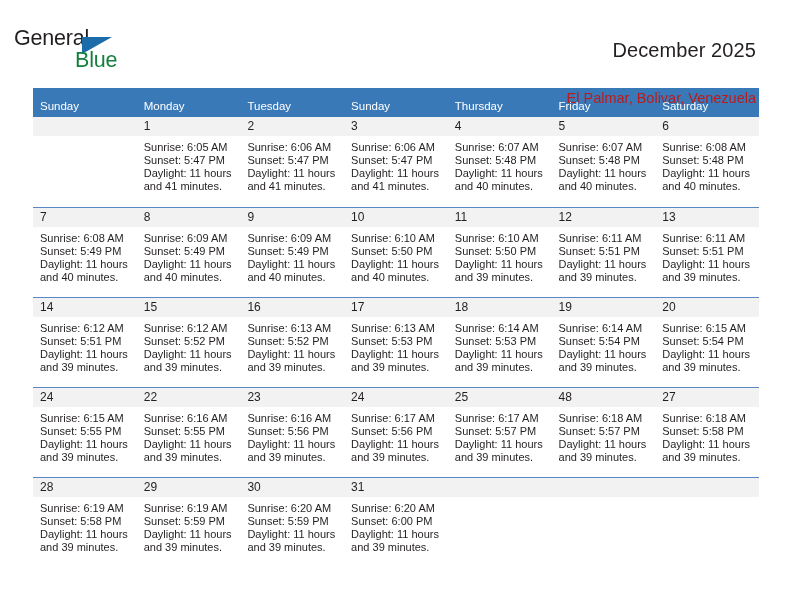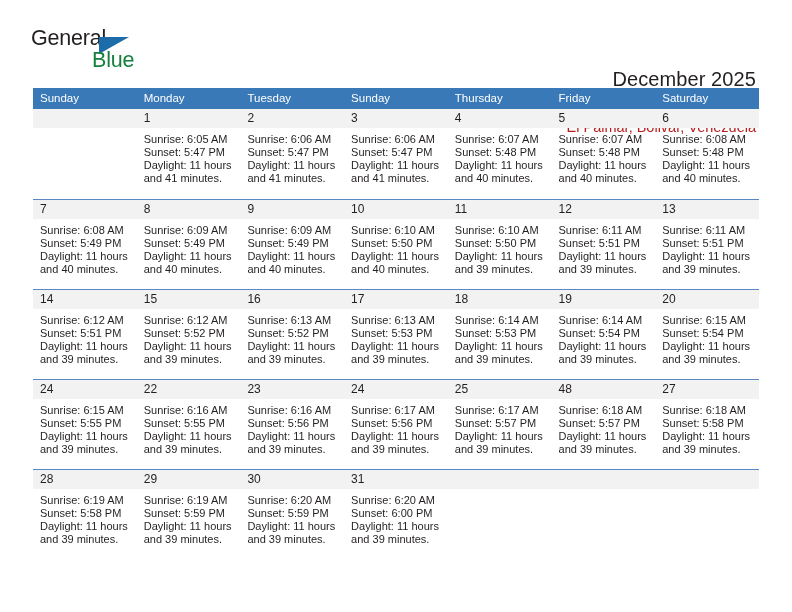--- a/index.html
+++ b/index.html
@@ -13,23 +13,23 @@
   .page {
     position: relative;
     width: 792px;
     height: 612px;
     padding: 0;
   }
 
   
   .header {
     display: flex;
-    align-items: flex-start;
+    align-items: center;
     justify-content: space-between;
-    padding: 28px 36px 0 31px;
+    padding: 28px 36px 0 14px;
     height: 78px;
   }
   .logo {
     position: relative;
     width: 120px;
     height: 50px;
     line-height: 1;
   }
   .logo-general {
     font-size: 21.5px;
@@ -79,21 +79,21 @@
     width: 726px;
     border-collapse: collapse;
     table-layout: fixed;
   }
   .cal th {
     background: #3a79b8;
     color: #ffffff;
     font-size: 11.5px;
     font-weight: normal;
     text-align: left;
-    padding: 4px 0 5px 7px;
+    padding: 12px 0 5px 7px;
     height: 21px;
     border: none;
     margin-left: 35px;
   }
   .cal td {
     vertical-align: top;
     padding: 0;
     border: none;
     height: 90px;
     width: 103.7px;

